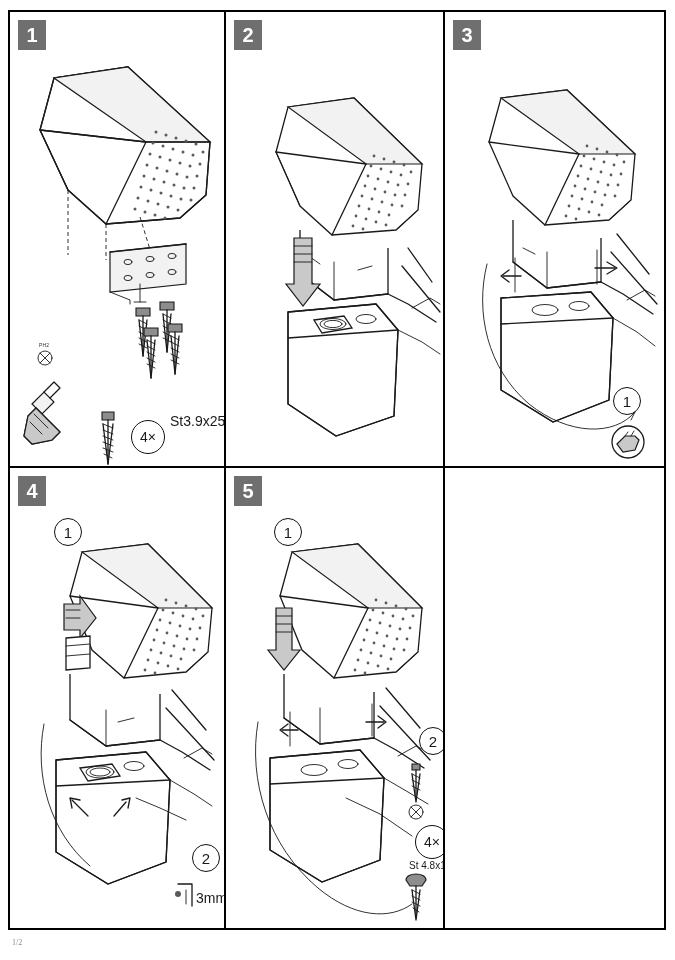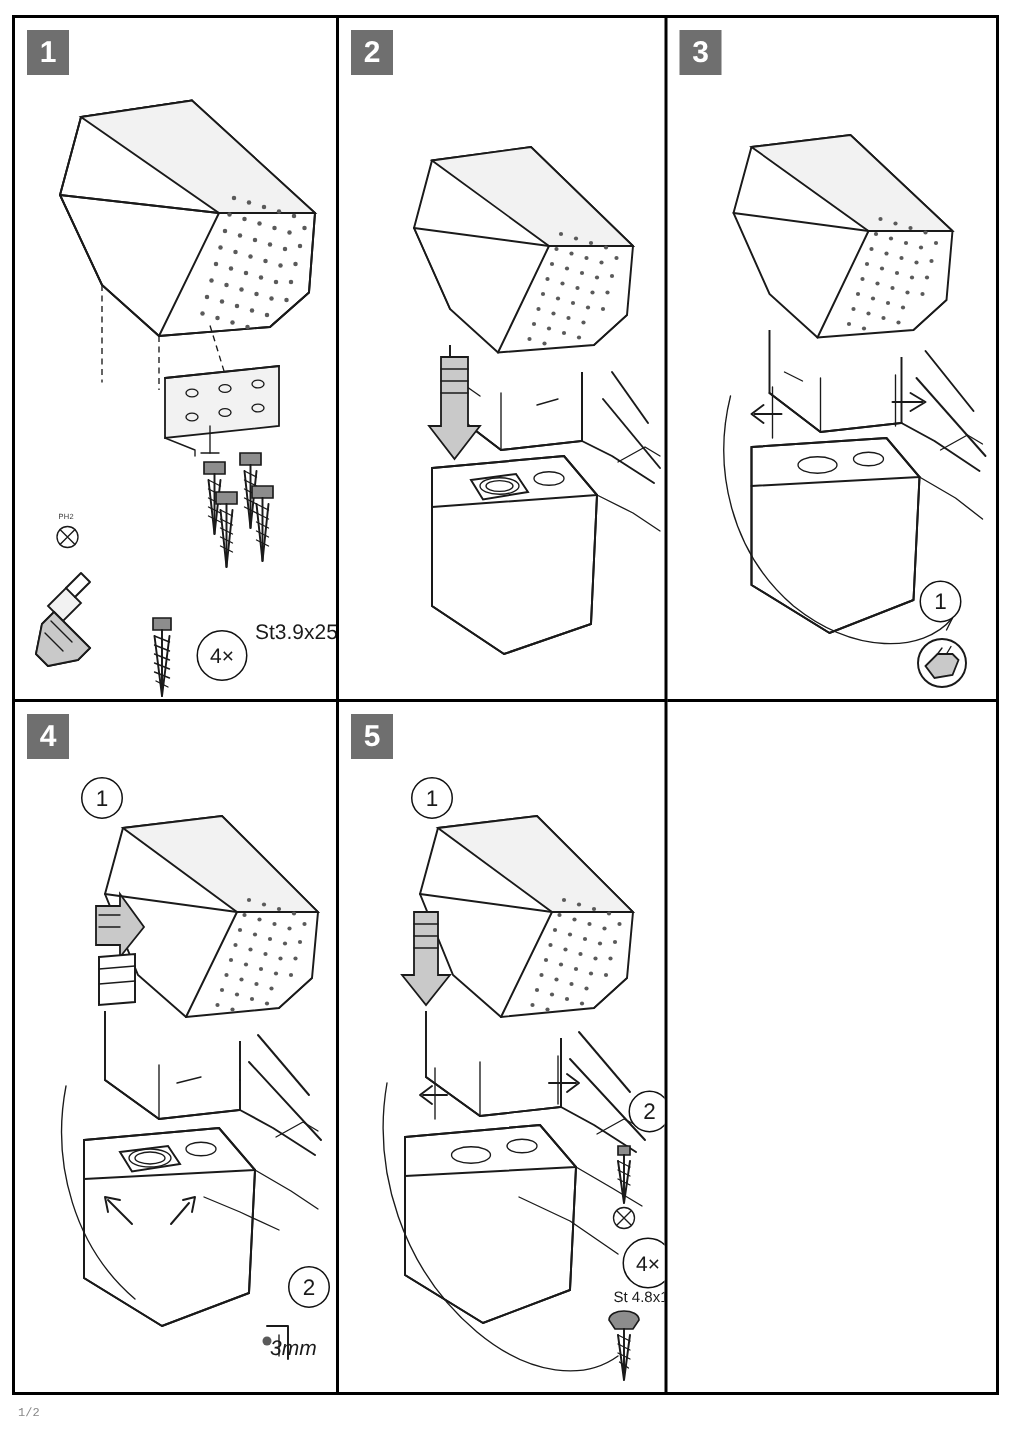--- a/index.html
+++ b/index.html
@@ -102,21 +102,21 @@
     color: #333;
     font-family: "Liberation Sans", sans-serif;
     letter-spacing: 0.2px;
   }
   .page-num {
     position: absolute;
     left: 12px;
     top: 938px;
     font-size: 8px;
     color: #888;
-    font-family: Liberation Mono, monospace;
+    font-family: Liberation Serif, serif;
     text-align: center;
   }
   svg { display: block; }
   .ln { fill: none; stroke: #1a1a1a; stroke-width: 1.3; stroke-linejoin: round; stroke-linecap: round; }
   .ln-thin { fill: none; stroke: #1a1a1a; stroke-width: 0.9; stroke-linejoin: round; stroke-linecap: round; }
   .ln-dash { fill: none; stroke: #1a1a1a; stroke-width: 0.9; stroke-dasharray: 4 3; }
   .fill-w { fill: #ffffff; stroke: #1a1a1a; stroke-width: 1.3; }
   .fill-l { fill: #f2f2f2; stroke: #1a1a1a; stroke-width: 1.2; }
   .fill-g { fill: #c9c9c9; stroke: #1a1a1a; stroke-width: 1.2; }
   .fill-d { fill: #8d8d8d; stroke: #1a1a1a; stroke-width: 1.1; }
@@ -494,21 +494,21 @@
 
         <g>
           <path class="ln" d="M168 416 L182 416 L182 438"></path>
           <circle cx="168" cy="426" r="3" class="dot"></circle>
           <path class="ln-thin" d="M176 422 L176 436"></path>
         </g>
       </svg>
 
       <div class="callout" style="left:44px; top:50px;">1</div>
       <div class="callout" style="left:182px; top:376px;">2</div>
-      <div class="spec-label gap" style="left:170px; top:422px;font-style:italic;">3mm</div>
+      <div class="spec-label gap" style="left:186px; top:422px;">3mm</div>
     </div>
 
     <div class="panel border-r" id="panel-5">
       <div class="step-badge">5</div>
 
       <svg width="219" height="460" viewBox="0 0 219 460">
 
         <path class="fill-w" d="M54 128 L66 84 L132 76 L196 140 L192 184 L170 204 L108 210 L76 182 Z"></path>
         <path class="fill-l" d="M66 84 L132 76 L196 140 L142 140 Z"></path>
         <path class="ln" d="M142 140 L108 210"></path>

